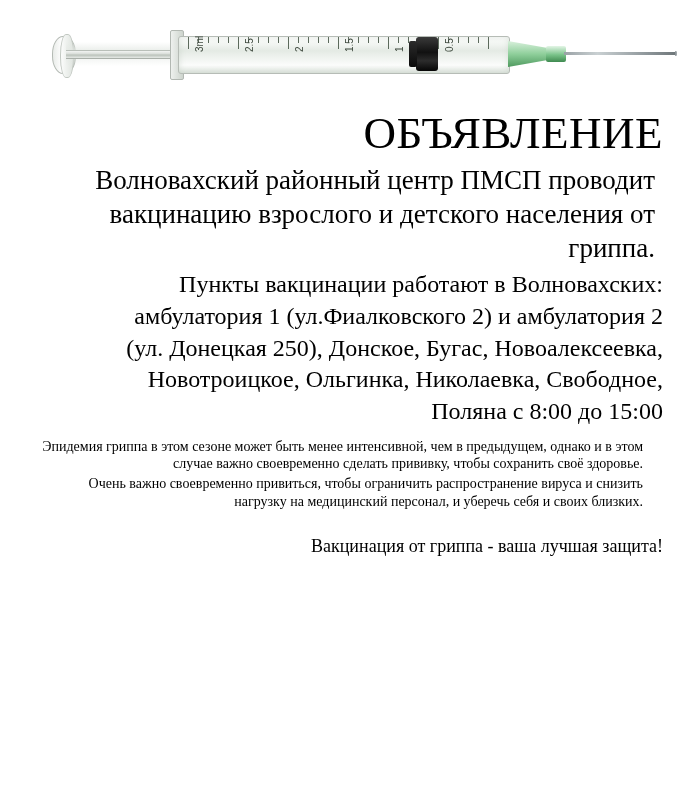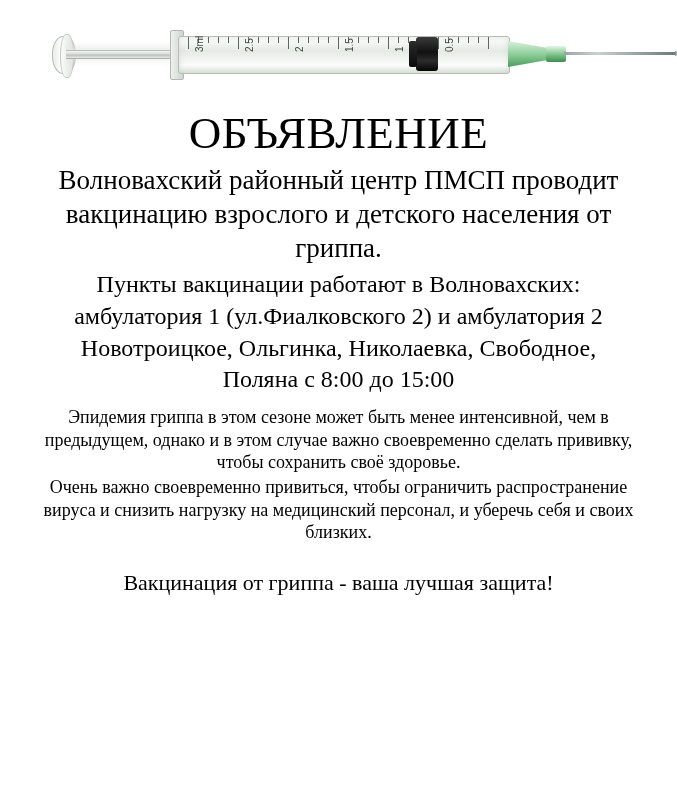--- a/index.html
+++ b/index.html
@@ -182,21 +182,21 @@
     position: absolute;
     top: 0;
     transform: rotate(-90deg);
     transform-origin: left top;
     white-space: nowrap;
   }
 
   
   .content {
     padding: 0 14px;
-    text-align: center;
+    text-align: right;
   }
   .headline {
     font-size: 45px;
     line-height: 1.05;
     letter-spacing: 0.5px;
     margin: 2px 0 6px 0;
     font-weight: normal;
   }
   .lead {
     font-size: 27px;
@@ -206,29 +206,29 @@
   .points {
     font-size: 24px;
     line-height: 1.32;
     margin: 4px 0 0 0;
   }
   .points .line {
     display: block;
     white-space: nowrap;
   }
   .body-text {
-    font-size: 18px;
+    font-size: 14px;
     line-height: 1.26;
     margin: 10px 20px 0 20px;
   }
   .body-text p {
     margin: 0 0 2px 0;
   }
   .slogan {
-    font-size: 22px;
+    font-size: 18px;
     line-height: 1.2;
     margin: 26px 0 6px 0;
   }
 </style>
 </head>
 <body>
 
 <div class="poster">
 
   <div class="syringe-area">
@@ -288,20 +288,21 @@
 
   <div class="content">
 
     <h1 class="headline">ОБЪЯВЛЕНИЕ</h1>
 
     <div class="lead">Волновахский районный центр ПМСП проводит вакцинацию взрослого и детского населения от гриппа.</div>
 
     <div class="points">
       <span class="line">Пункты вакцинации работают в Волновахских:</span>
       <span class="line">амбулатория 1 (ул.Фиалковского 2) и амбулатория 2</span>
+      <span class="line">(ул. Донецкая 250), Донское, Бугас, Новоалексеевка,</span>
       <span class="line">Новотроицкое, Ольгинка, Николаевка, Свободное,</span>
       <span class="line">Поляна с 8:00 до 15:00</span>
     </div>
 
     <div class="body-text">
       <p>Эпидемия гриппа в этом сезоне может быть менее интенсивной, чем в предыдущем, однако и в этом случае важно своевременно сделать прививку, чтобы сохранить своё здоровье.</p>
       <p>Очень важно своевременно привиться, чтобы ограничить распространение вируса и снизить нагрузку на медицинский персонал, и уберечь себя и своих близких.</p>
     </div>
 
     <div class="slogan">Вакцинация от гриппа - ваша лучшая защита!</div>

